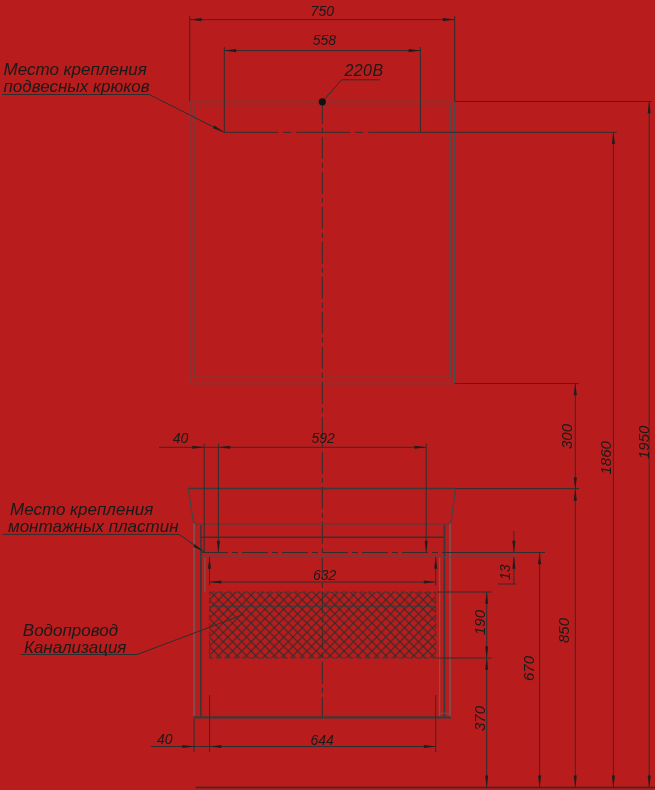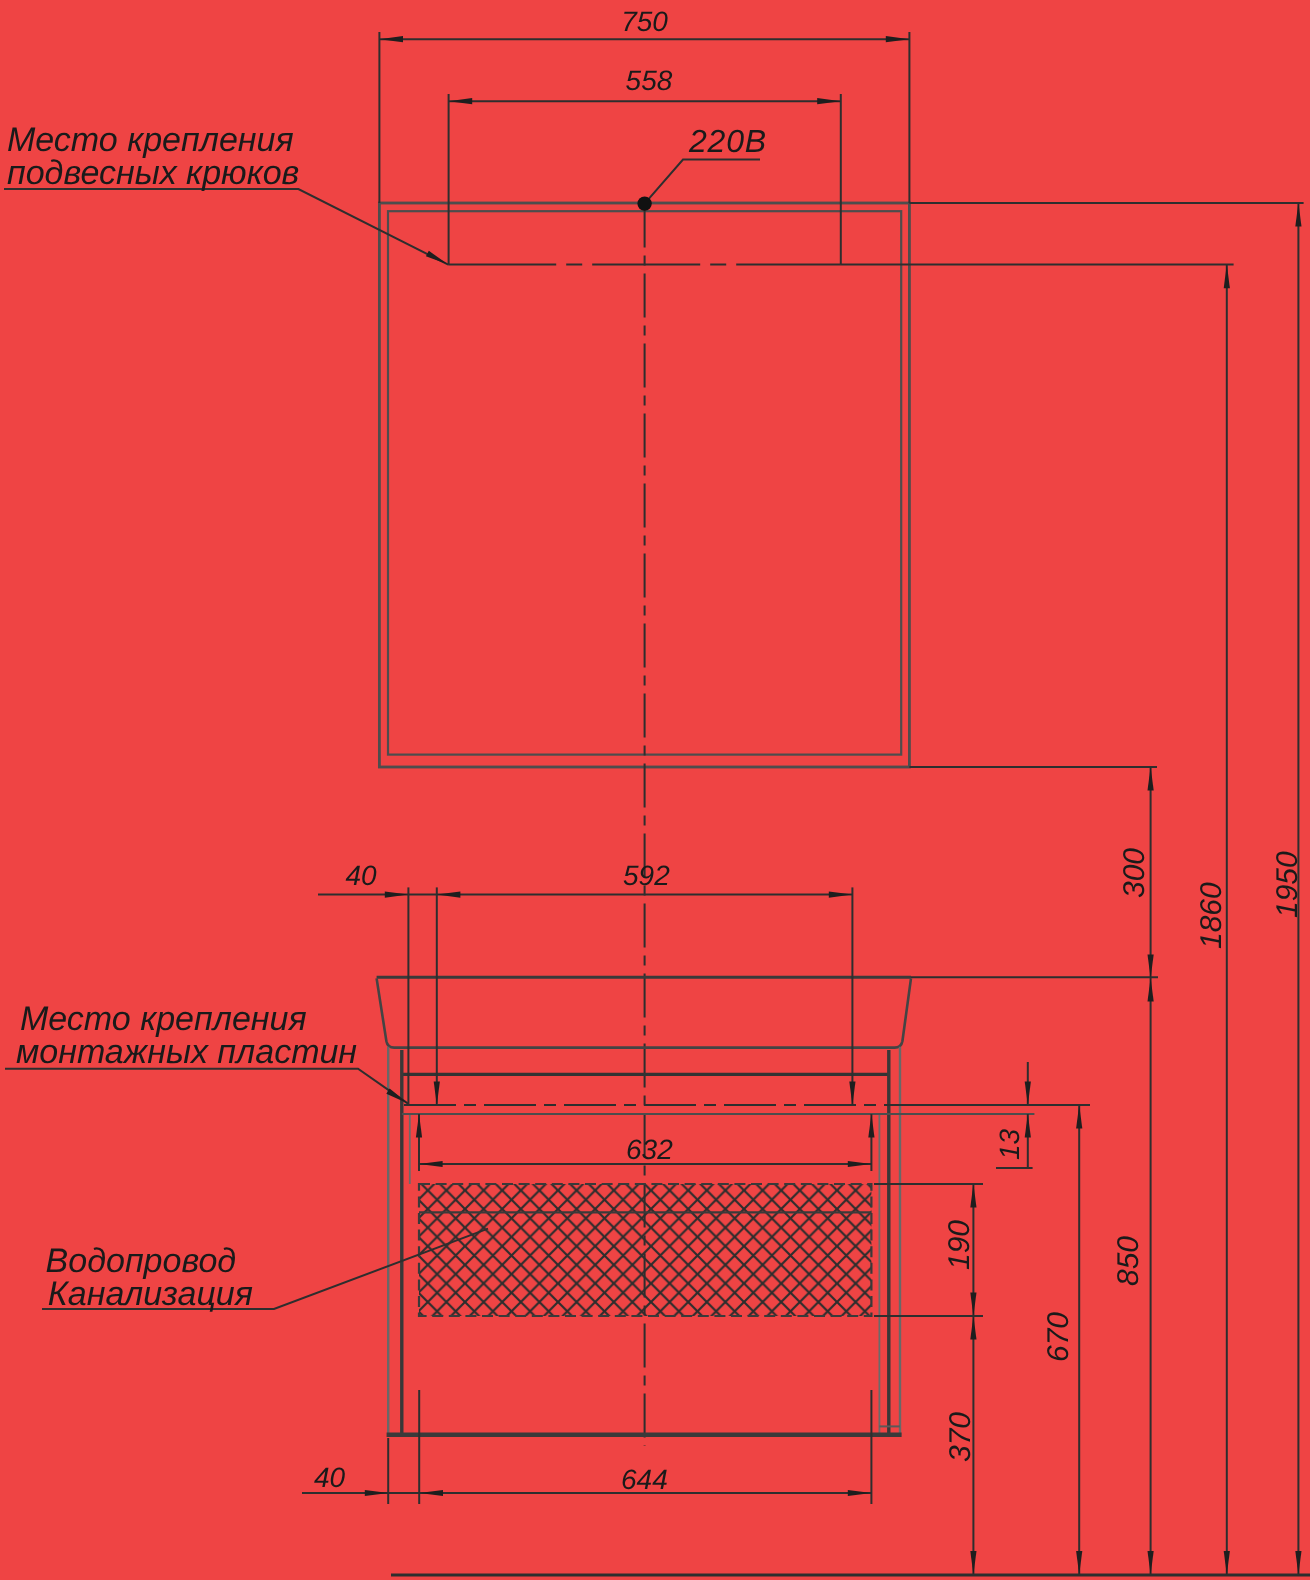--- a/index.html
+++ b/index.html
@@ -1,16 +1,16 @@
 <!DOCTYPE html>
 <html><head>
 <meta charset="utf-8">
 <style>
 html,body{margin:0;padding:0;background:#fff;}
-#stage{position:relative;width:655px;height:790px;background:#ef4444;overflow:hidden;}
+#stage{position:relative;width:655px;height:790px;background:#b91c1c;overflow:hidden;}
 svg{position:absolute;left:0;top:0;}
 text{font-family:"Liberation Sans",sans-serif;font-style:italic;fill:#1a1a1a;}
 .dim{font-size:14px;}
 .lbl{font-size:17px;}
 </style>
 </head>
 <body>
 <div id="stage">
 <svg width="655" height="790" viewBox="0 0 655 790">
 <defs>

